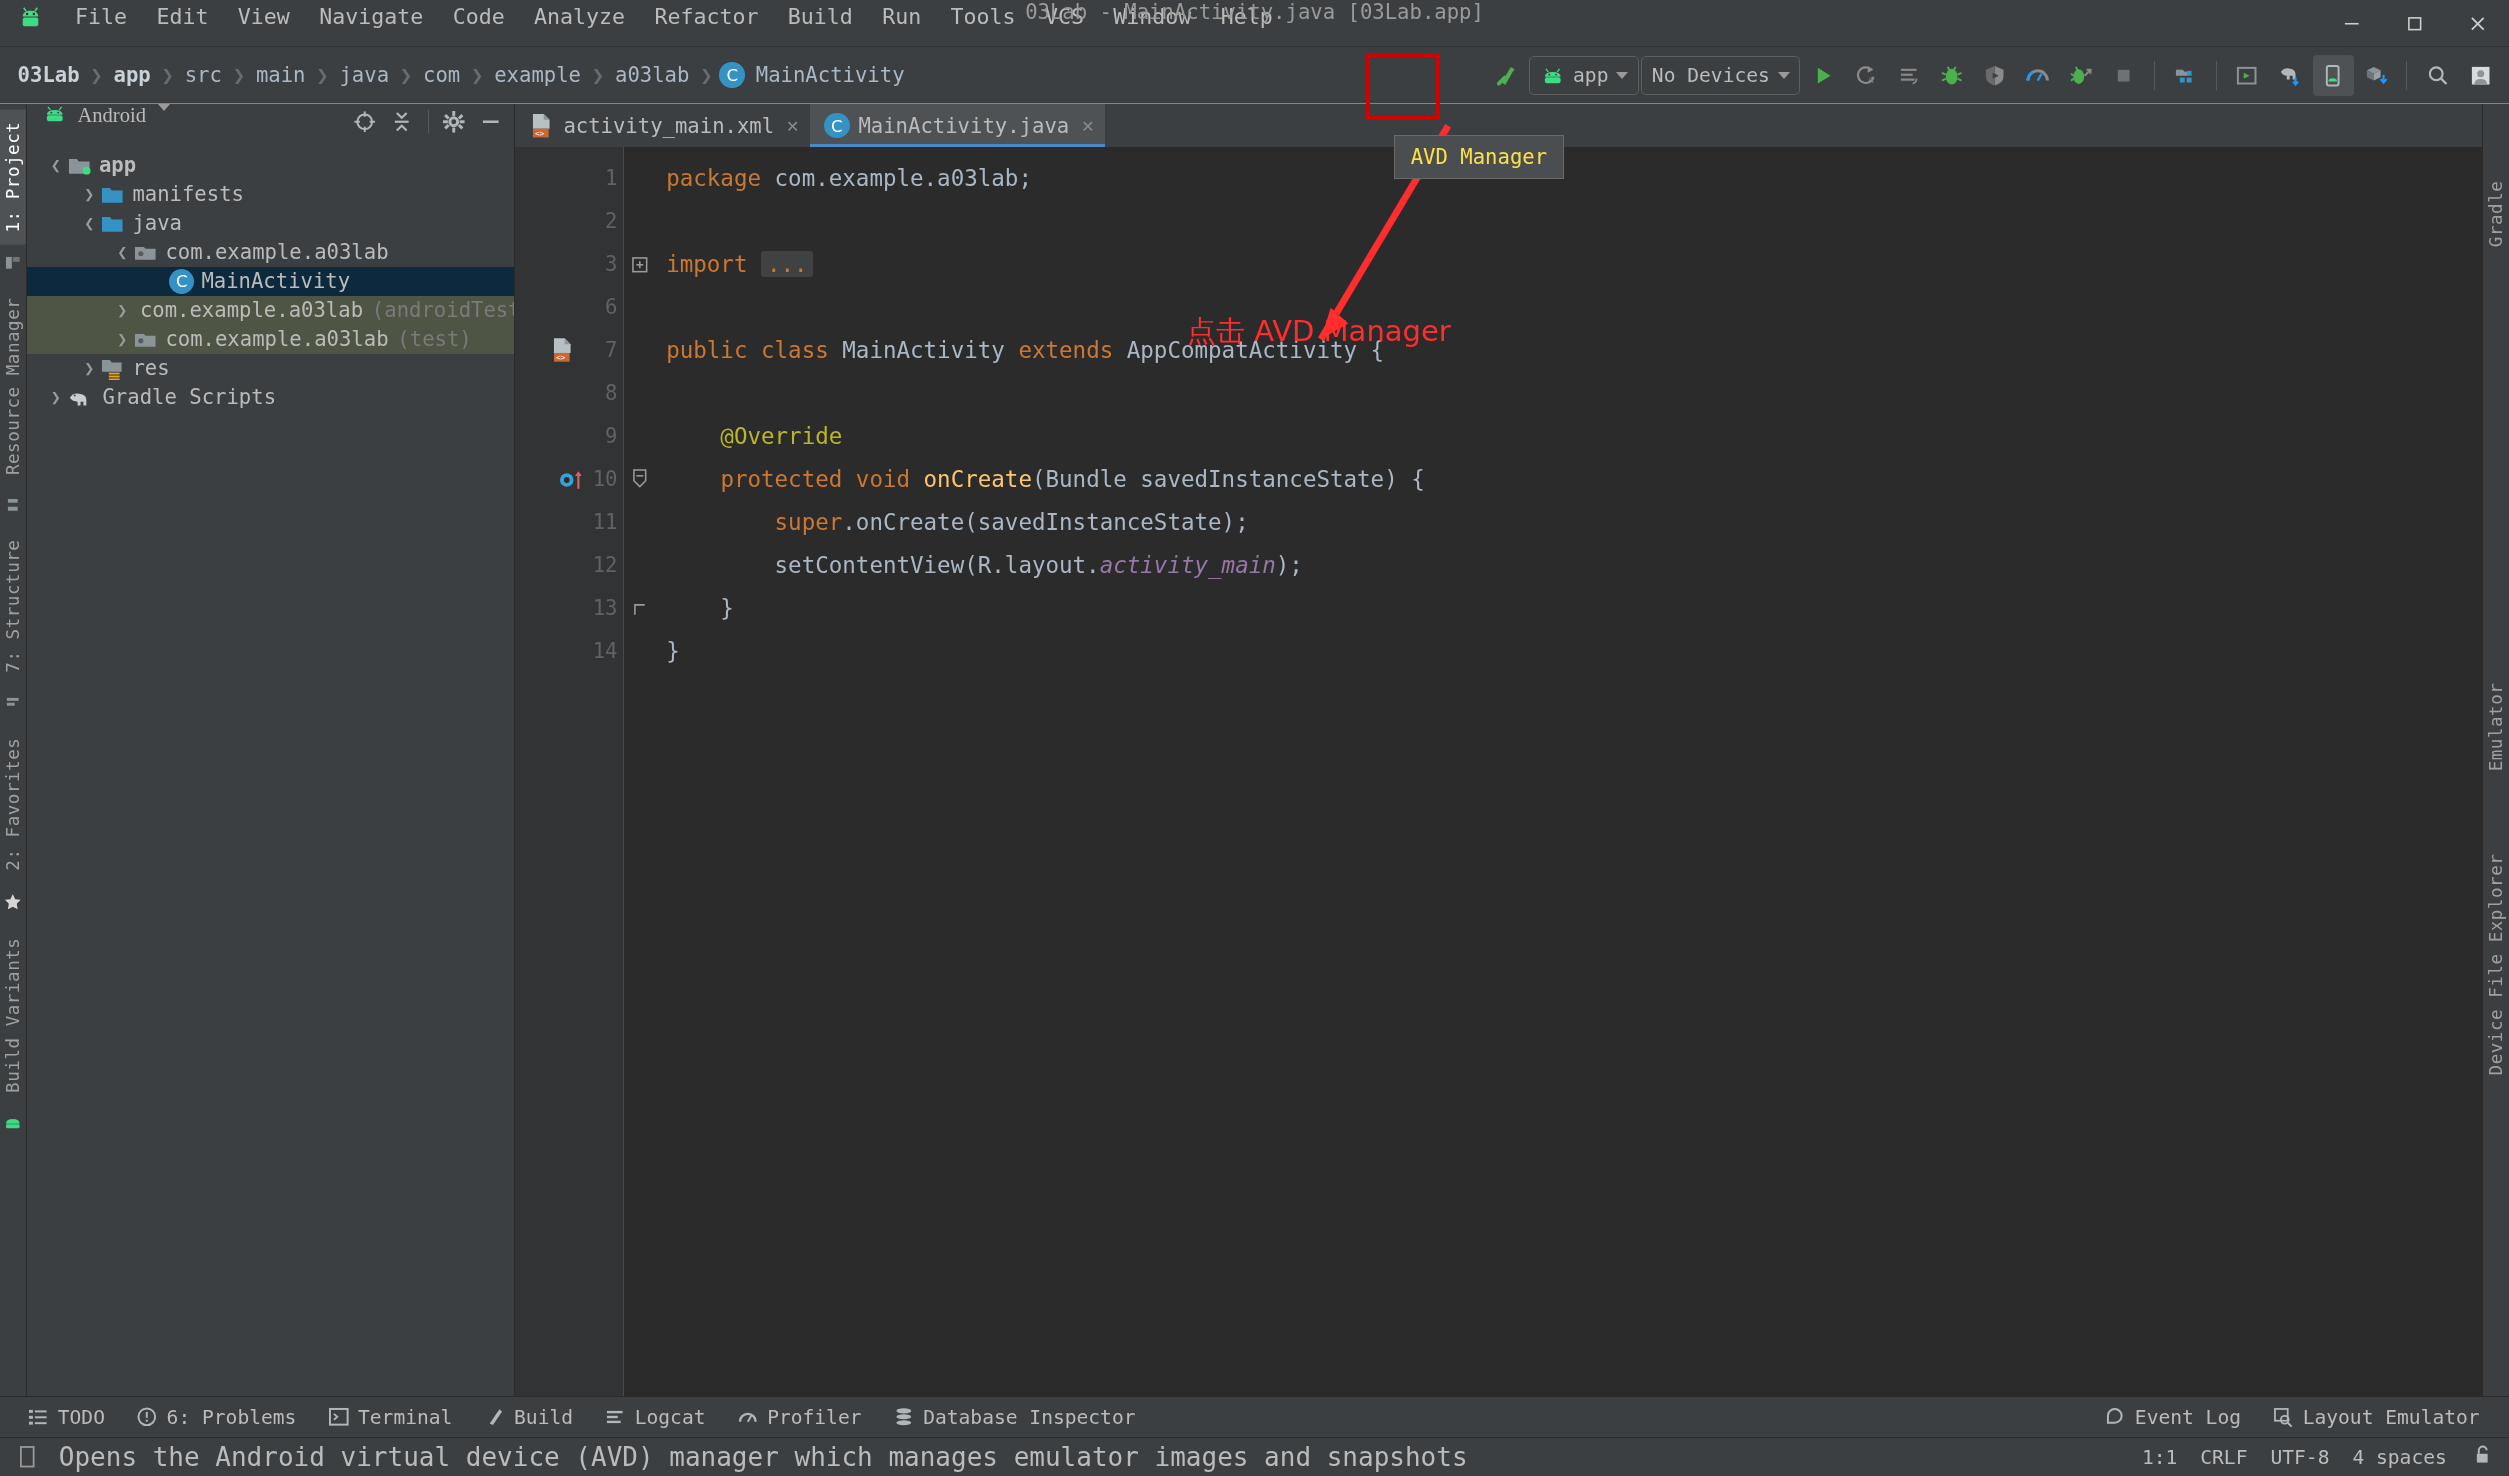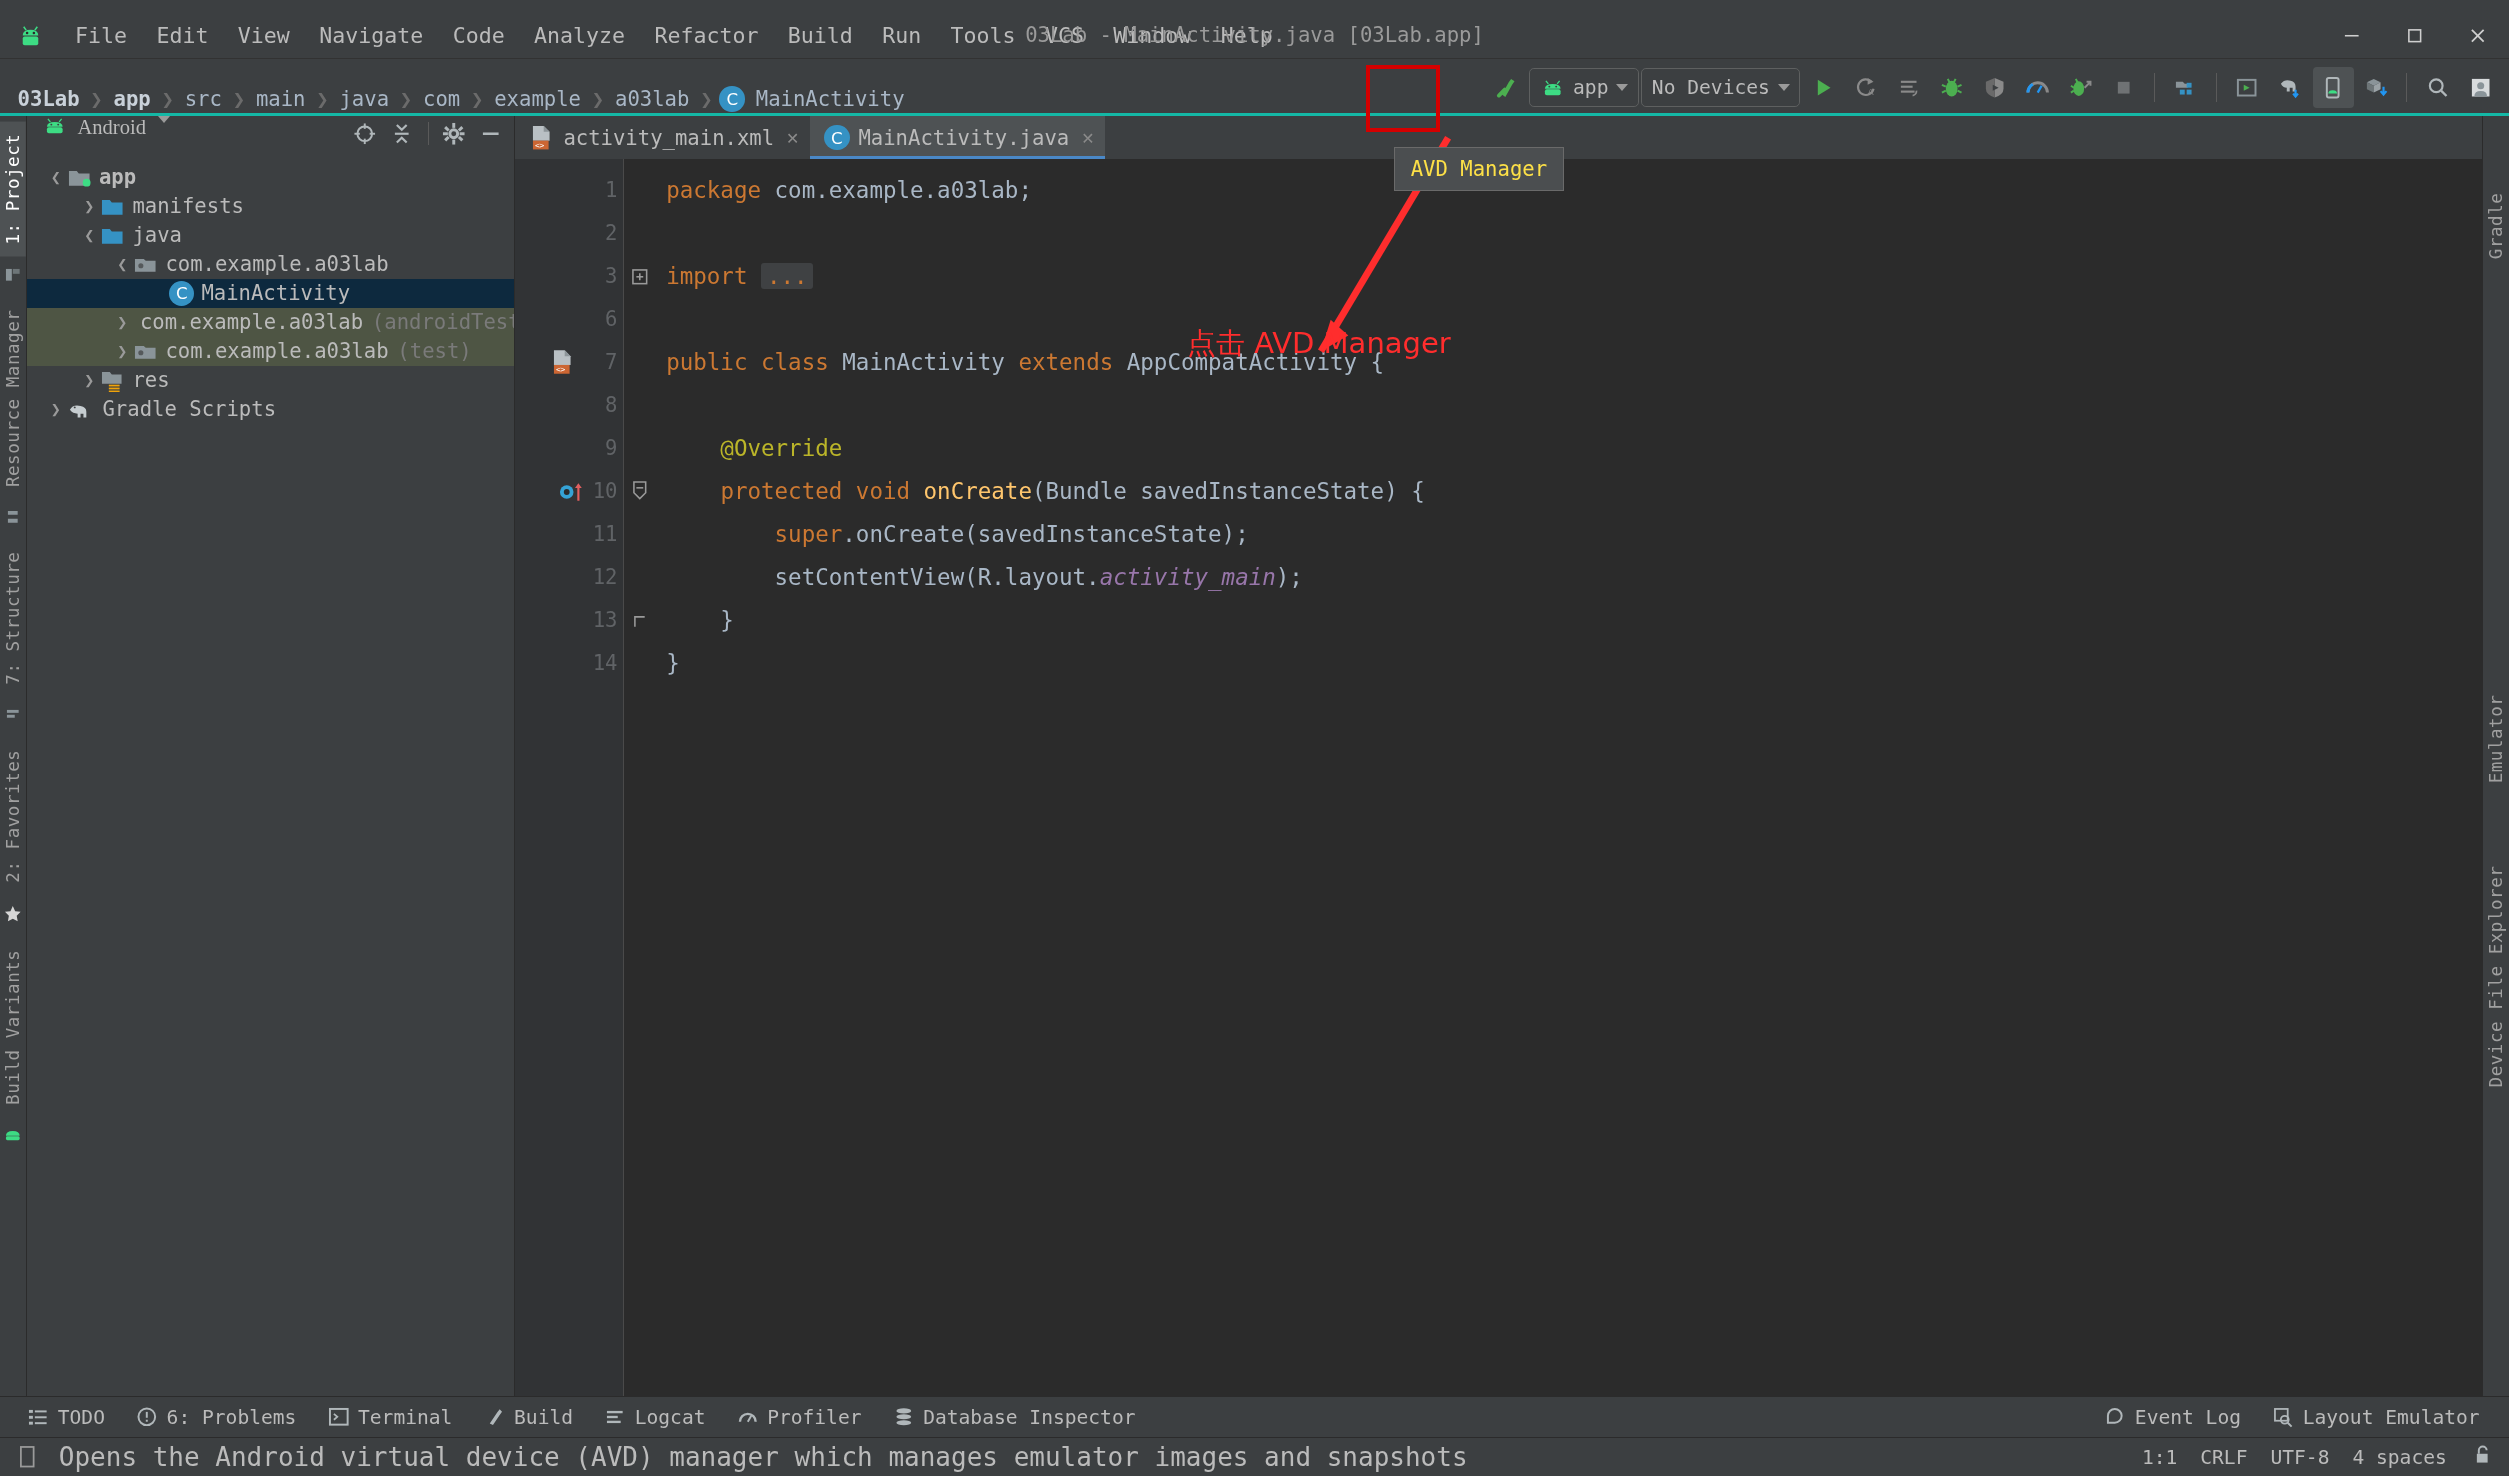--- a/index.html
+++ b/index.html
@@ -6,39 +6,39 @@
   html, body {
     width: 2509px; height: 1476px;
     background: #3c3f41;
     font-family: "DejaVu Sans Mono", monospace;
     overflow: hidden;
   }
   #app { position: relative; width: 2509px; height: 1476px; display: flex; flex-direction: column; }
 
   
   .menubar {
-    height: 47px; background: #3c3f41; display: flex; align-items: center;
-    flex: 0 0 47px; position: relative; border-bottom: 1px solid #323232; margin-top: 12px;
+    height: 47px; background: #3c3f41; display: flex; align-items: flex-start;
+    flex: 0 0 47px; position: relative; border-bottom: 1px solid #323232;
   }
   .android-logo { width: 33px; height: 33px; margin: 0 13.7px 0 13.7px; position: relative; flex: 0 0 auto; }
   .menu-item {
     color: #bbbbbb; font-size: 21.6px; padding: 3.9px 14.7px; white-space: nowrap;
     font-family: "DejaVu Sans Mono", monospace; cursor: default;
   }
   .win-title {
     position: absolute; left: 50%; transform: translateX(-50%);
     color: #9a9a9a; font-size: 20.6px; white-space: nowrap;
   }
   .win-btns { position: absolute; right: 0; top: 0; height: 47px; display: flex; align-items: center; }
   .win-btn { width: 63px; height: 47px; display: flex; align-items: center; justify-content: center; color: #cfcfcf; }
 
   
   .navbar {
-    height: 57px; background: #3c3f41; display: flex; align-items: flex-end;
-    flex: 0 0 57px; position: relative; border-bottom: 3px solid #14b8a6;
+    height: 57px; background: #3c3f41; display: flex; align-items: center;
+    flex: 0 0 57px; position: relative; border-bottom: 1px solid #14b8a6;
   }
   .crumbs { display: flex; align-items: center; padding-left: 13.7px; }
   .crumb { color: #a9b7c6; font-size: 20.6px; padding: 2px 3.9px; white-space: nowrap; }
   .crumb.bold { font-weight: bold; color: #c9d1d9; }
   .crumb-sep { color: #6b6b6b; font-size: 20.6px; padding: 0 6.9px; }
   .crumb-cicon {
     width: 25.5px; height: 25.5px; border-radius: 50%; background: #3592c4;
     color: #ffffff; font-size: 16.7px; display: inline-flex; align-items: center;
     justify-content: center; margin-right: 6.9px; font-family: "DejaVu Sans", sans-serif;
   }

